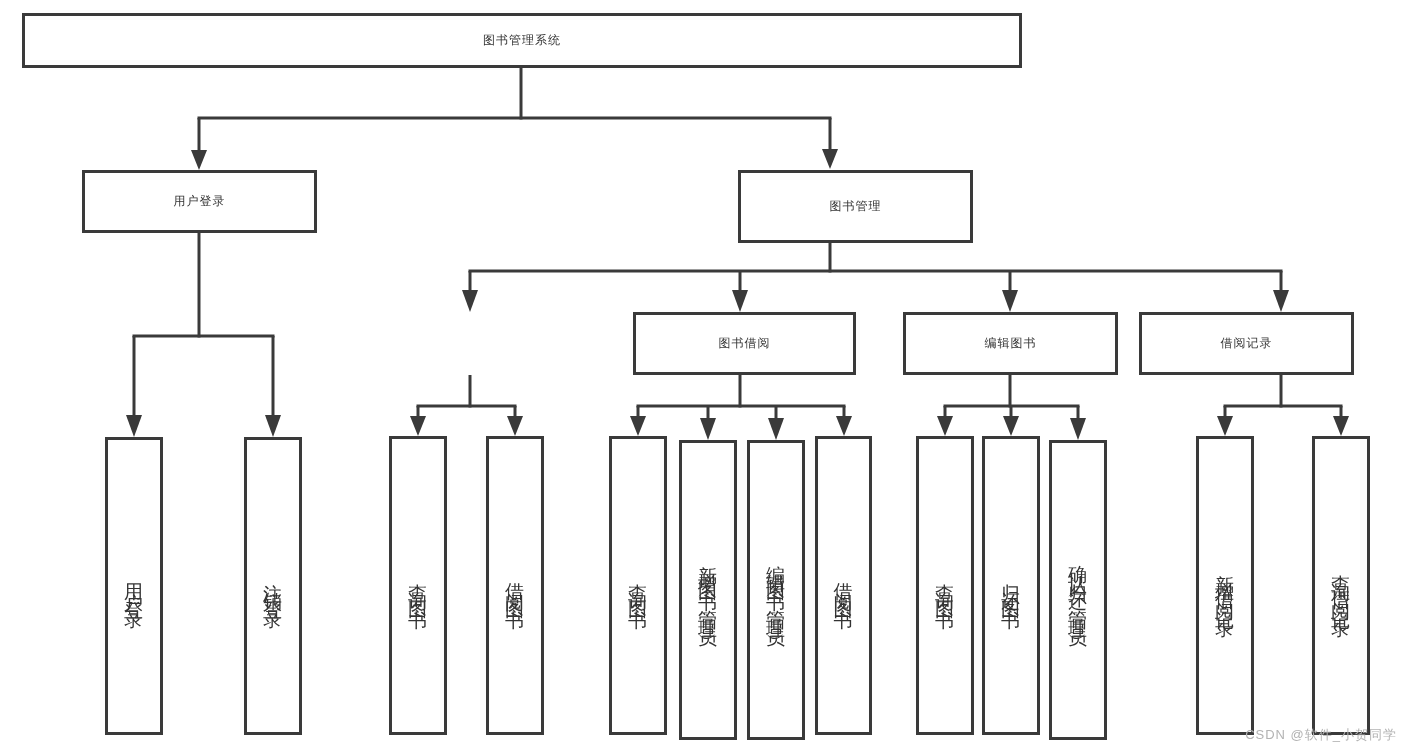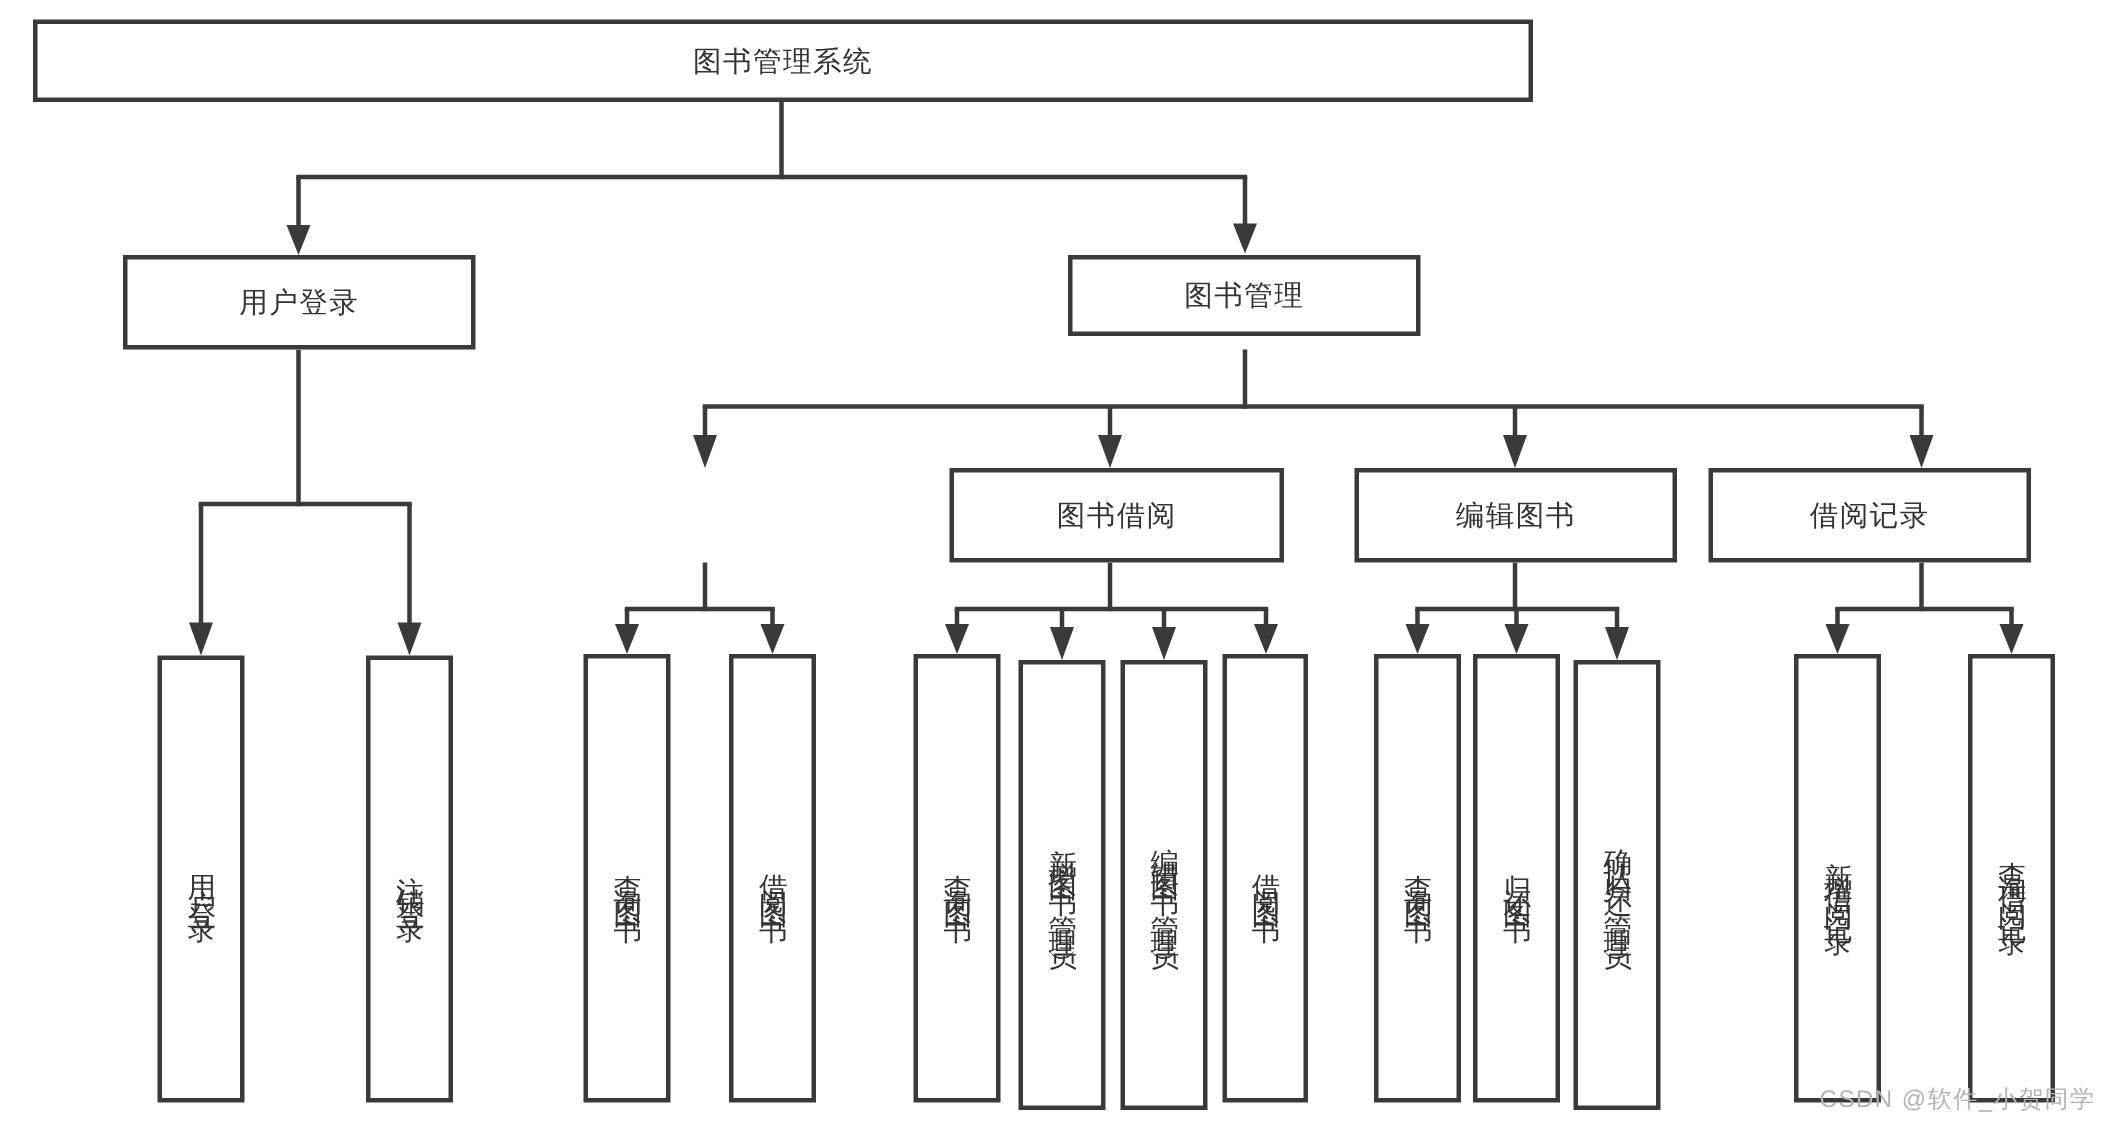--- a/index.html
+++ b/index.html
@@ -7,30 +7,30 @@
     position:relative;width:1405px;height:747px;background:var(--background,#fff);
     font-family:"Liberation Sans","DejaVu Sans",sans-serif;overflow:hidden;
   }
   .wires{position:absolute;left:0;top:0;z-index:1;}
   .wires line{stroke:var(--line,#3a3a3a);stroke-width:3;}
   .wires polygon{fill:var(--line,#3a3a3a);}
   .node{
     position:absolute;box-sizing:border-box;z-index:2;
     border:3px solid var(--line,#3a3a3a);background:#fff;
     display:flex;align-items:center;justify-content:center;
-    color:var(--text,#333333);font-size:19px;letter-spacing:1px;
+    color:var(--text,#333333);font-size:12px;letter-spacing:1px;
   }
   .vnode{font-size:19px;}
   .vlbl{
     writing-mode:vertical-rl;text-orientation:upright;
     letter-spacing:9px;line-height:1;white-space:nowrap;
   }
   .watermark{
     position:absolute;right:8px;bottom:3px;z-index:3;
-    font-size:16px;color:var(--watermark,#b3b3b3);letter-spacing:1px;margin-left:45px;
+    font-size:13px;color:var(--watermark,#b3b3b3);letter-spacing:1px;margin-left:45px;
   }
 </style>
 </head>
 <body>
 
 <div class="stage">
 
   <svg class="wires" width="1405" height="747" viewBox="0 0 1405 747" aria-hidden="true">
 
     <g>
@@ -107,21 +107,21 @@
     </g>
   </svg>
 
   <div class="node" style="left:22px;top:13px;width:1000px;height:55px">
     <span>图书管理系统</span>
   </div>
 
   <div class="node" style="left:82px;top:170px;width:235px;height:63px">
     <span>用户登录</span>
   </div>
-  <div class="node" style="left:712px;top:170px;width:235px;height:54px">
+  <div class="node" style="left:738px;top:170px;width:235px;height:73px">
     <span>图书管理</span>
   </div>
 
   <div class="node" style="left:633px;top:312px;width:223px;height:63px">
     <span>图书借阅</span>
   </div>
   <div class="node" style="left:903px;top:312px;width:215px;height:63px">
     <span>编辑图书</span>
   </div>
   <div class="node" style="left:1139px;top:312px;width:215px;height:63px">

